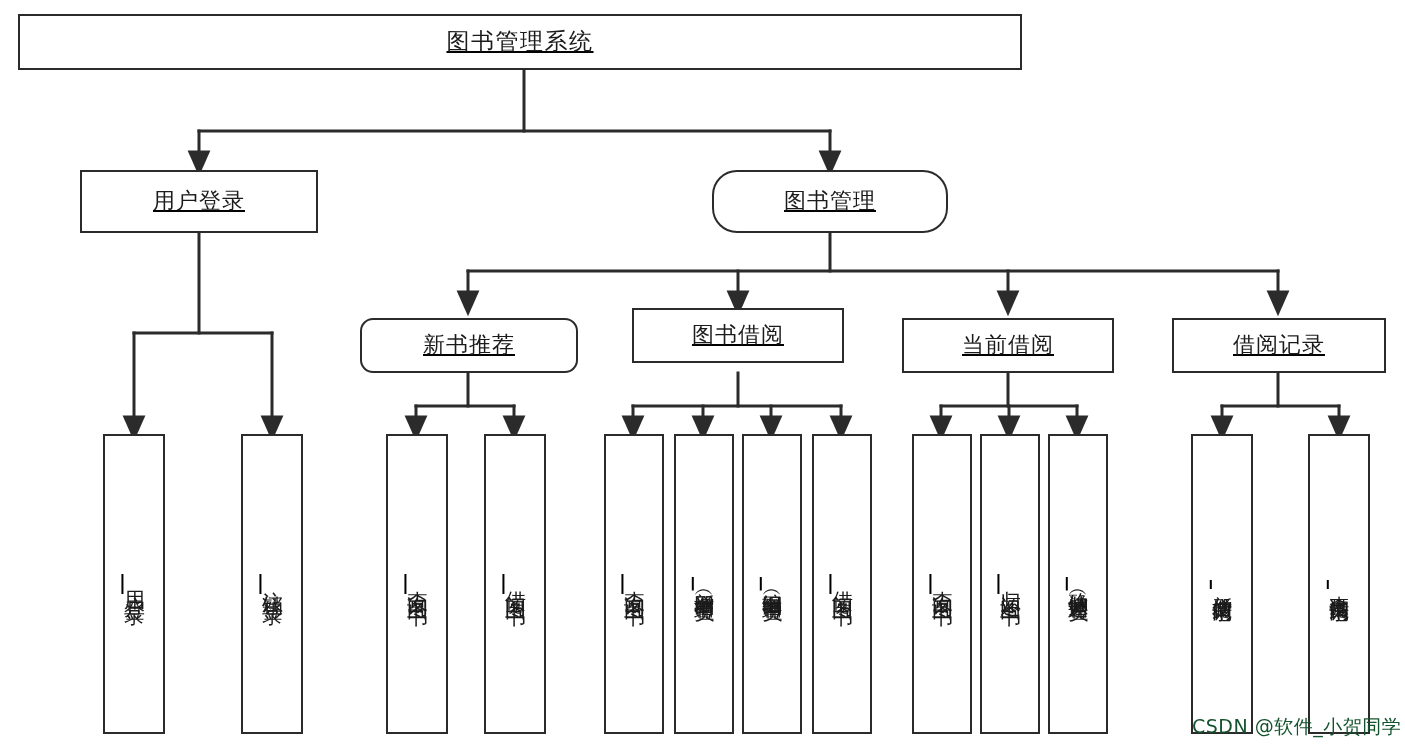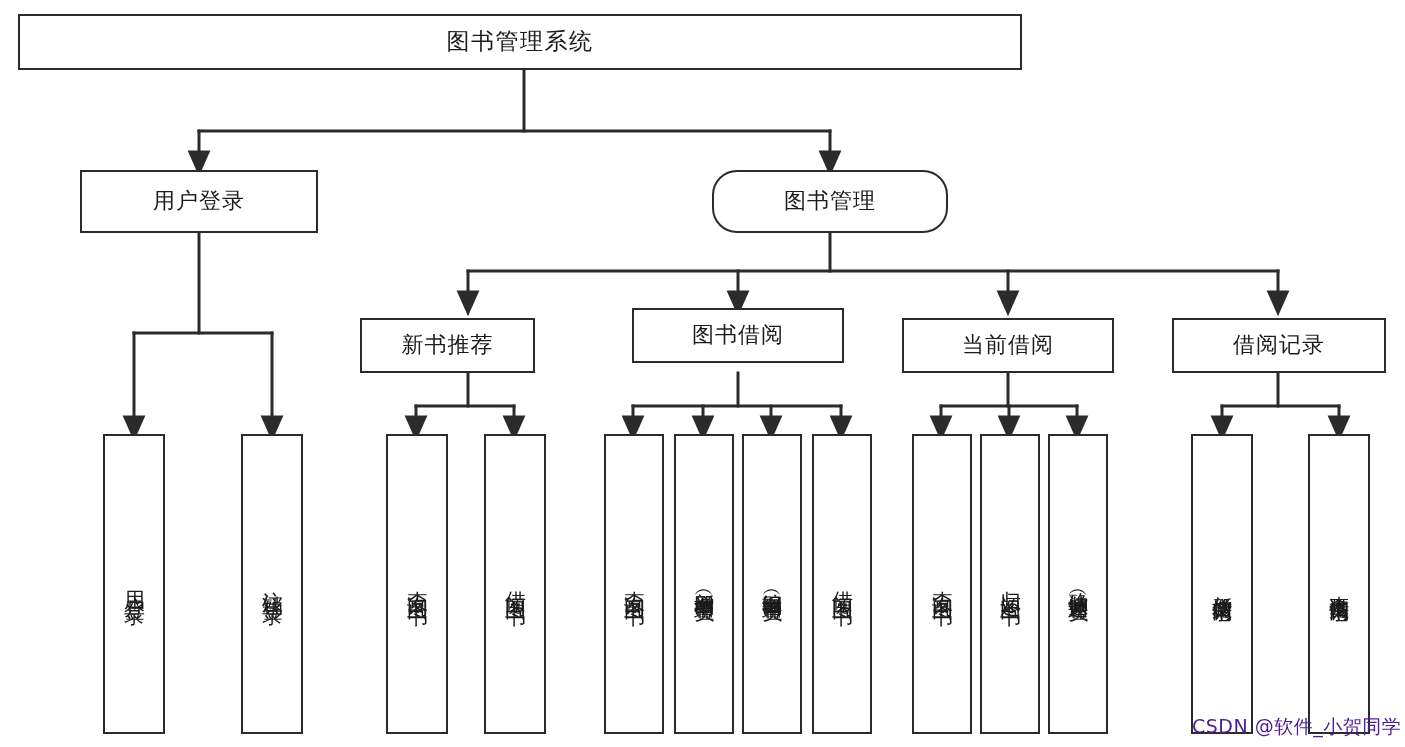--- a/index.html
+++ b/index.html
@@ -27,20 +27,21 @@
   }
   .node {
     position: absolute;
     box-sizing: border-box;
     border: 2px solid #2b2b2b;
     background: #ffffff;
     display: flex;
     align-items: center;
     justify-content: center;
     overflow: hidden;
+    text-decoration: underline;
   }
   .node-h .label {
     font-size: 22px;
     line-height: 1.1;
     color: #1b1b1b;
     letter-spacing: 1px;
     white-space: nowrap;
   }
   .node-root .label {
     font-size: 23px;
@@ -60,21 +61,21 @@
     white-space: nowrap;
     text-align: center;
   }
   .node-v.tight .label {
     font-size: 20px;
     letter-spacing: 1.5px;
   }
   .watermark {
     position: absolute;
     font-size: 19px;
-    color: #4c1d95;
+    color: #14532d;
     white-space: nowrap;
     letter-spacing: 0.5px;
     pointer-events: none;
   }
 </style>
 </head>
 <body>
 
 <div id="diagram-root">
 
@@ -133,21 +134,21 @@
     <span class="label">图书管理系统</span>
   </div>
 
   <div class="node node-h" style="left:80px; top:170px; width:238px; height:63px;">
     <span class="label">用户登录</span>
   </div>
   <div class="node node-h" style="left:712px; top:170px; width:236px; height:63px;border-radius:25px;">
     <span class="label">图书管理</span>
   </div>
 
-  <div class="node node-h" style="left:360px; top:318px; width:175px; height:55px;">
+  <div class="node node-h" style="left:360px; top:318px; width:218px; height:55px;border-radius:13px;">
     <span class="label">新书推荐</span>
   </div>
   <div class="node node-h" style="left:632px; top:308px; width:212px; height:55px;">
     <span class="label">图书借阅</span>
   </div>
   <div class="node node-h" style="left:1172px; top:318px; width:214px; height:55px;">
     <span class="label">借阅记录</span>
   </div>
   <div class="node node-h" style="left:902px; top:318px; width:212px; height:55px;">
     <span class="label">当前借阅</span>

